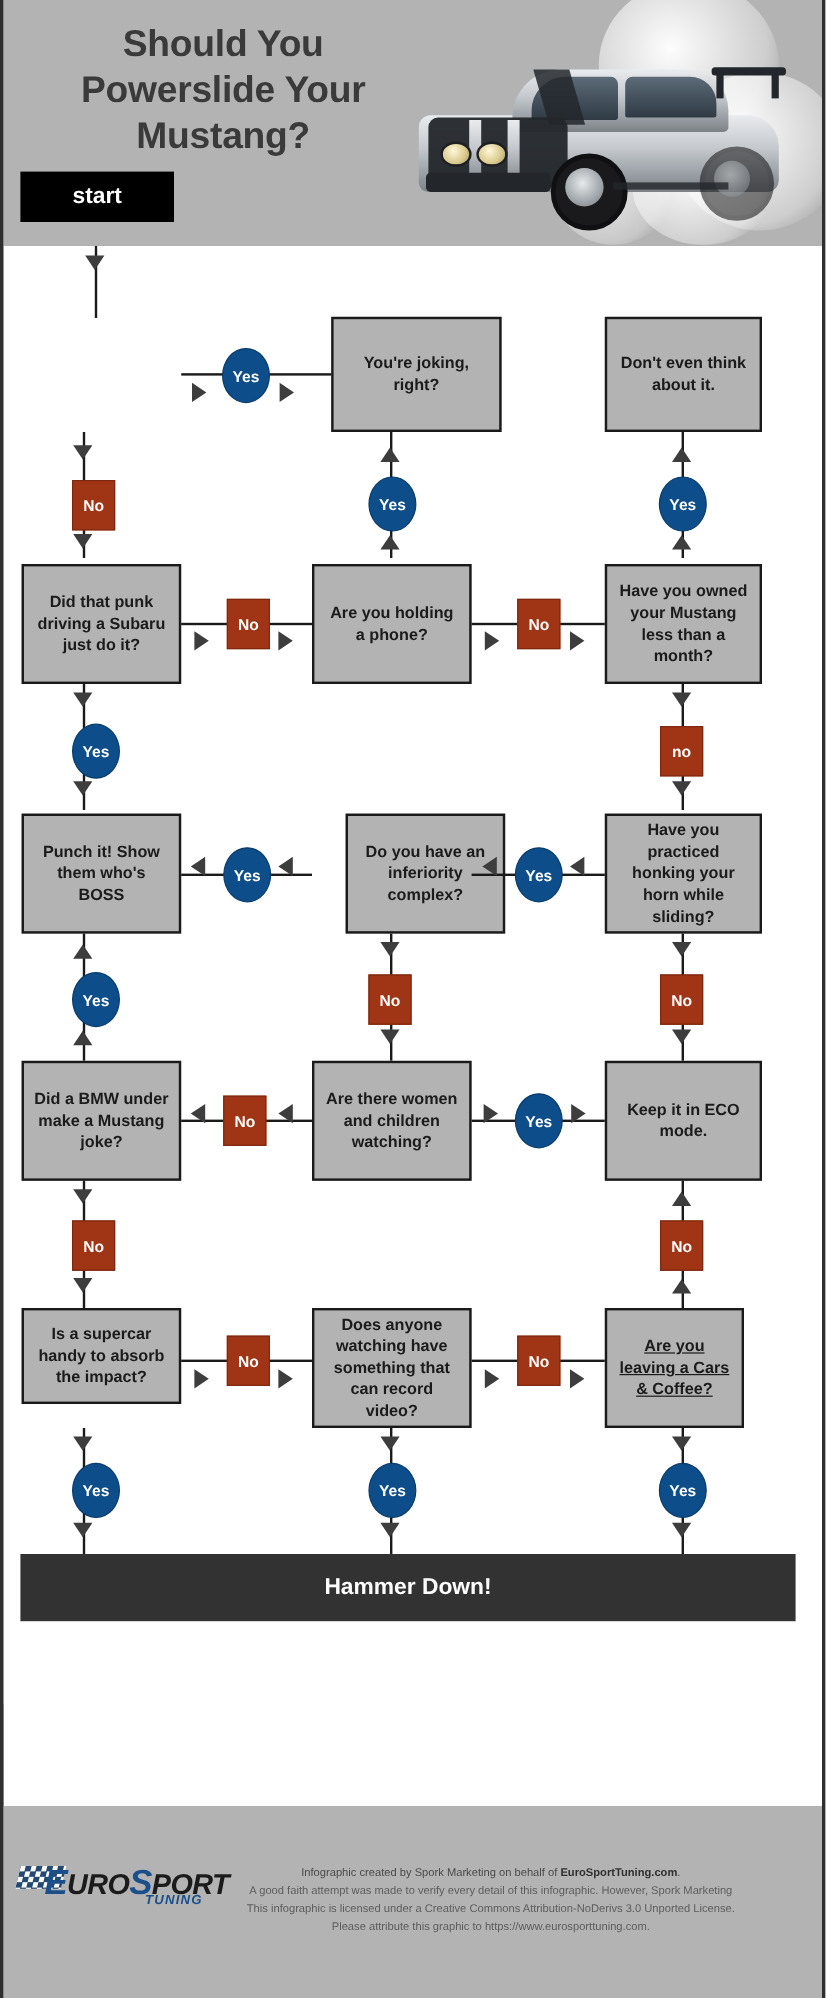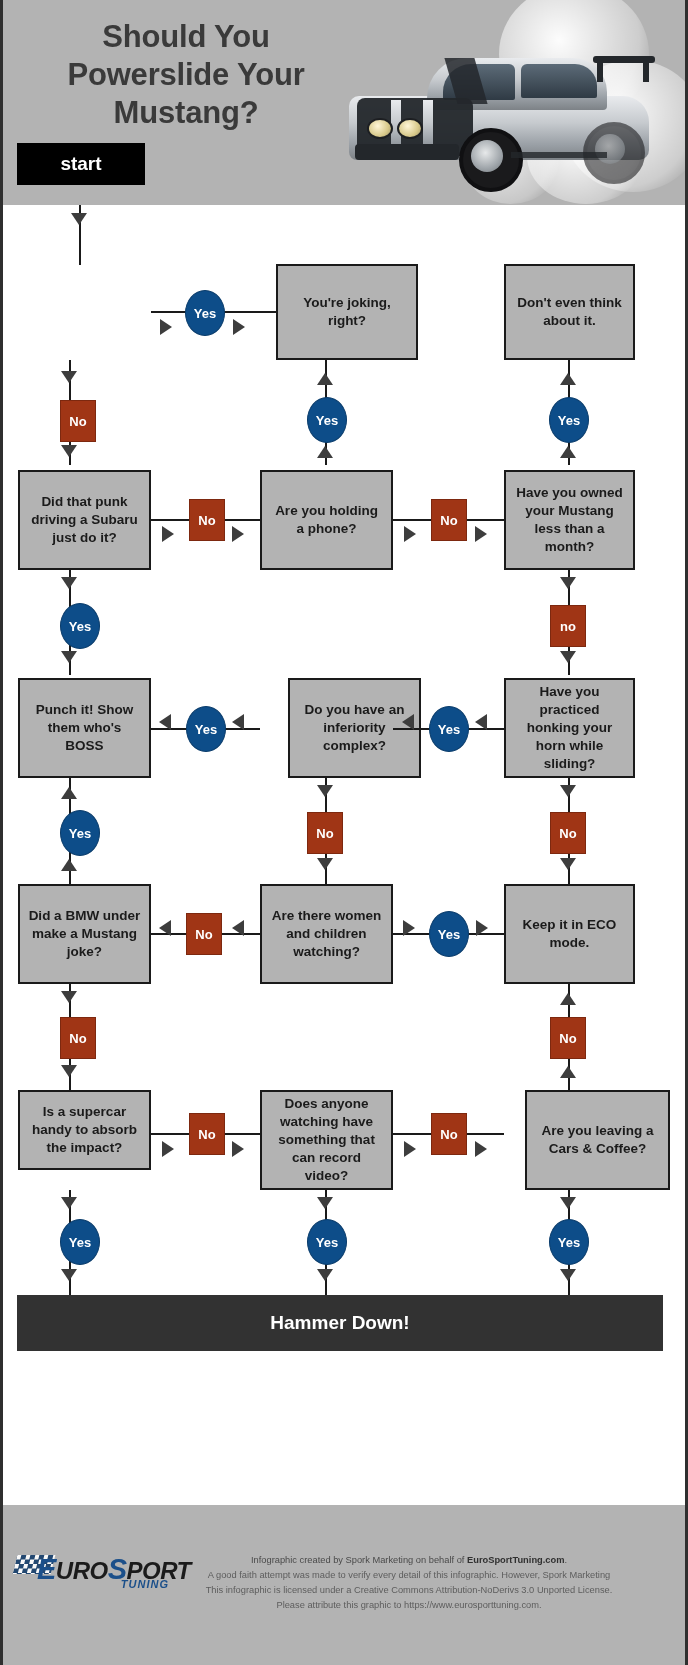--- a/index.html
+++ b/index.html
@@ -310,21 +310,21 @@
     <div class="arr arr-d" style="left:58px;top:786px;"></div>
     <div class="arr arr-d" style="left:58px;top:860px;"></div>
 
     <div class="line-v" style="left:565px;top:779px;height:106px;"></div>
     <div class="badge-no" style="left:547px;top:812px;">No</div>
     <div class="arr arr-u" style="left:557px;top:788px;"></div>
     <div class="arr arr-u" style="left:557px;top:861px;"></div>
 
     <div class="node" style="left:15px;top:885px;width:133px;height:80px;">Is a supercar handy to absorb the impact?</div>
     <div class="node" style="left:257px;top:885px;width:133px;height:100px;">Does anyone watching have something that can record video?</div>
-    <div class="node" style="left:522px;top:885px;width:145px;height:100px;">Are you leaving a Cars &amp; Coffee?</div>
+    <div class="node" style="left:501px;top:885px;width:116px;height:100px;text-decoration:underline;">Are you leaving a Cars &amp; Coffee?</div>
 
     <div class="line-h" style="left:148px;top:928px;width:109px;"></div>
     <div class="badge-no" style="left:186px;top:908px;">No</div>
     <div class="arr arr-r" style="left:159px;top:936px;"></div>
     <div class="arr arr-r" style="left:229px;top:936px;"></div>
 
     <div class="line-h" style="left:390px;top:928px;width:111px;"></div>
     <div class="badge-no" style="left:428px;top:908px;">No</div>
     <div class="arr arr-r" style="left:401px;top:936px;"></div>
     <div class="arr arr-r" style="left:472px;top:936px;"></div>

